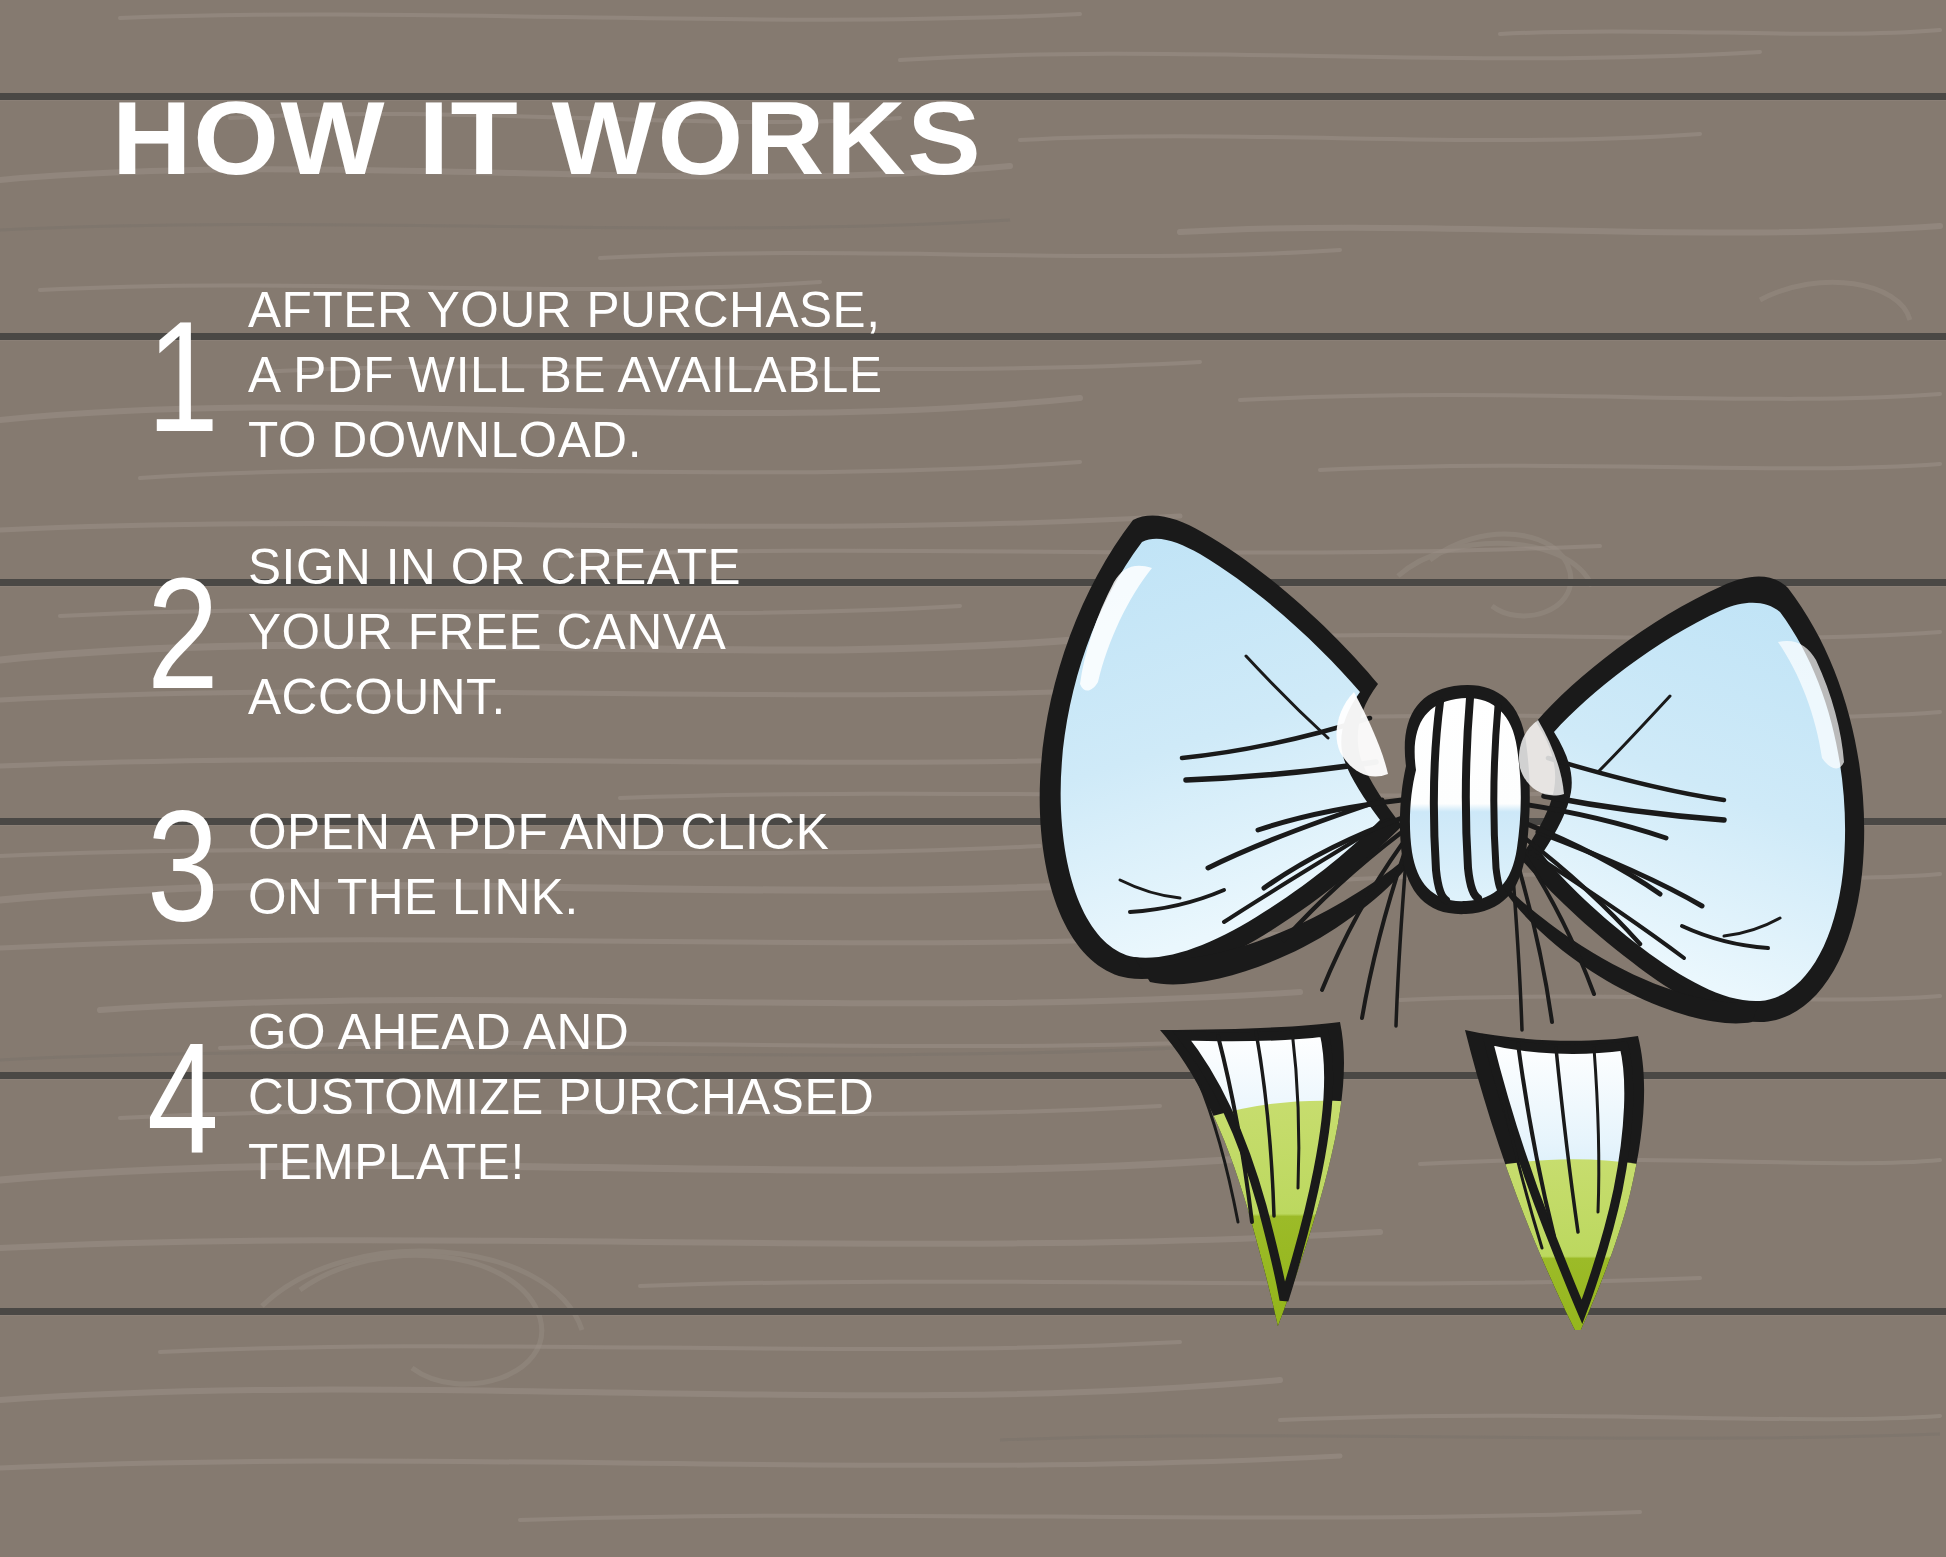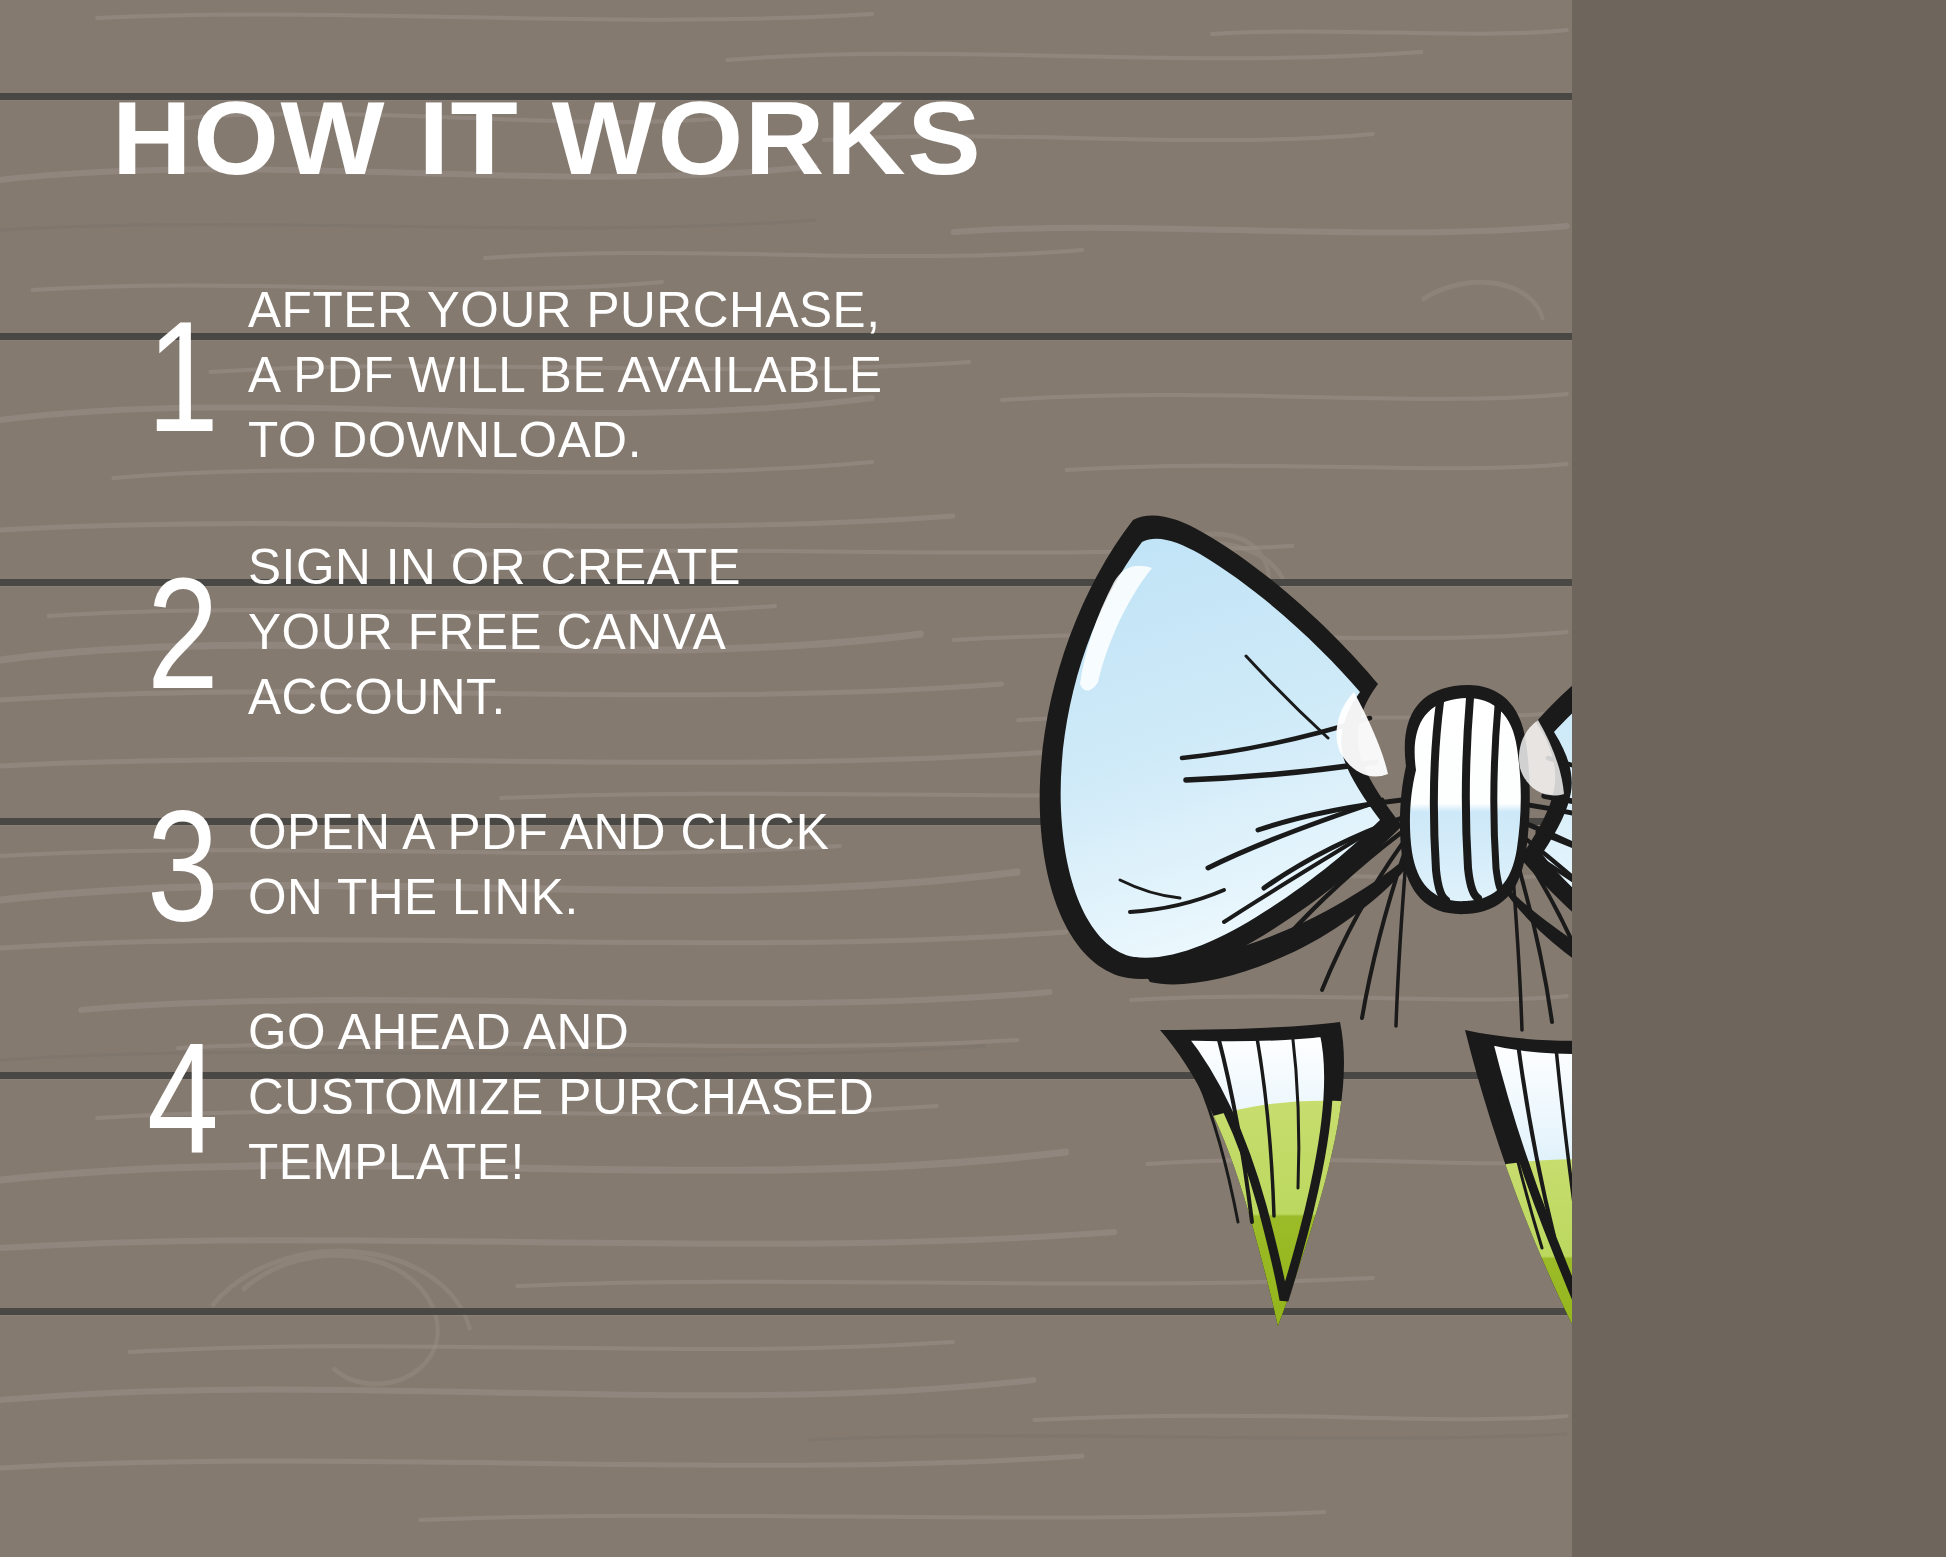--- a/index.html
+++ b/index.html
@@ -2,21 +2,21 @@
 <html><head>
 <meta charset="utf-8">
 <style>
   html, body {
     margin: 0;
     padding: 0;
     background: #6e655d;
   }
   #poster {
     position: relative;
-    width: 1572px;
+    width: 1946px;
     height: 1557px;
     overflow: hidden;
     background: #6d28d9;
     font-family: "Liberation Sans", sans-serif;
     -webkit-font-smoothing: antialiased;
   }
 
   
   .wood-base {
     position: absolute;

